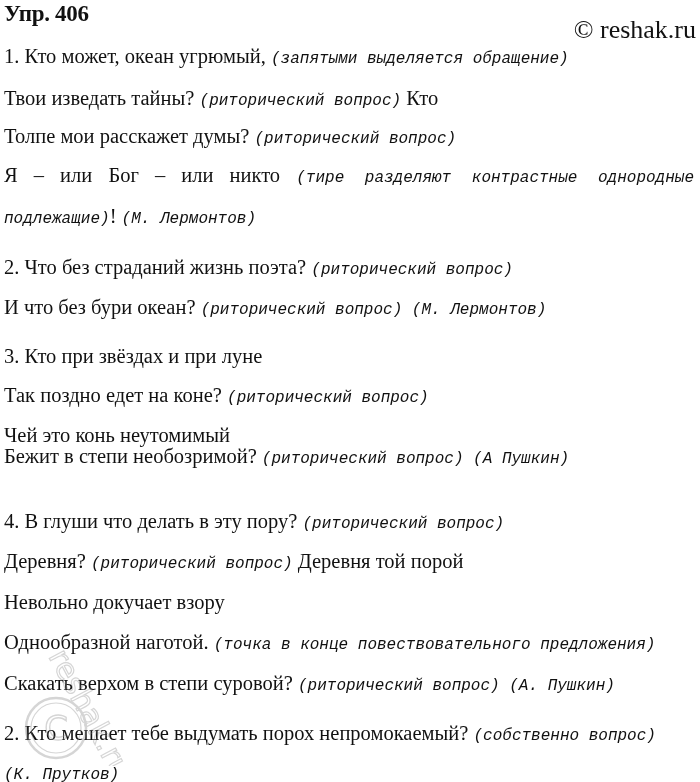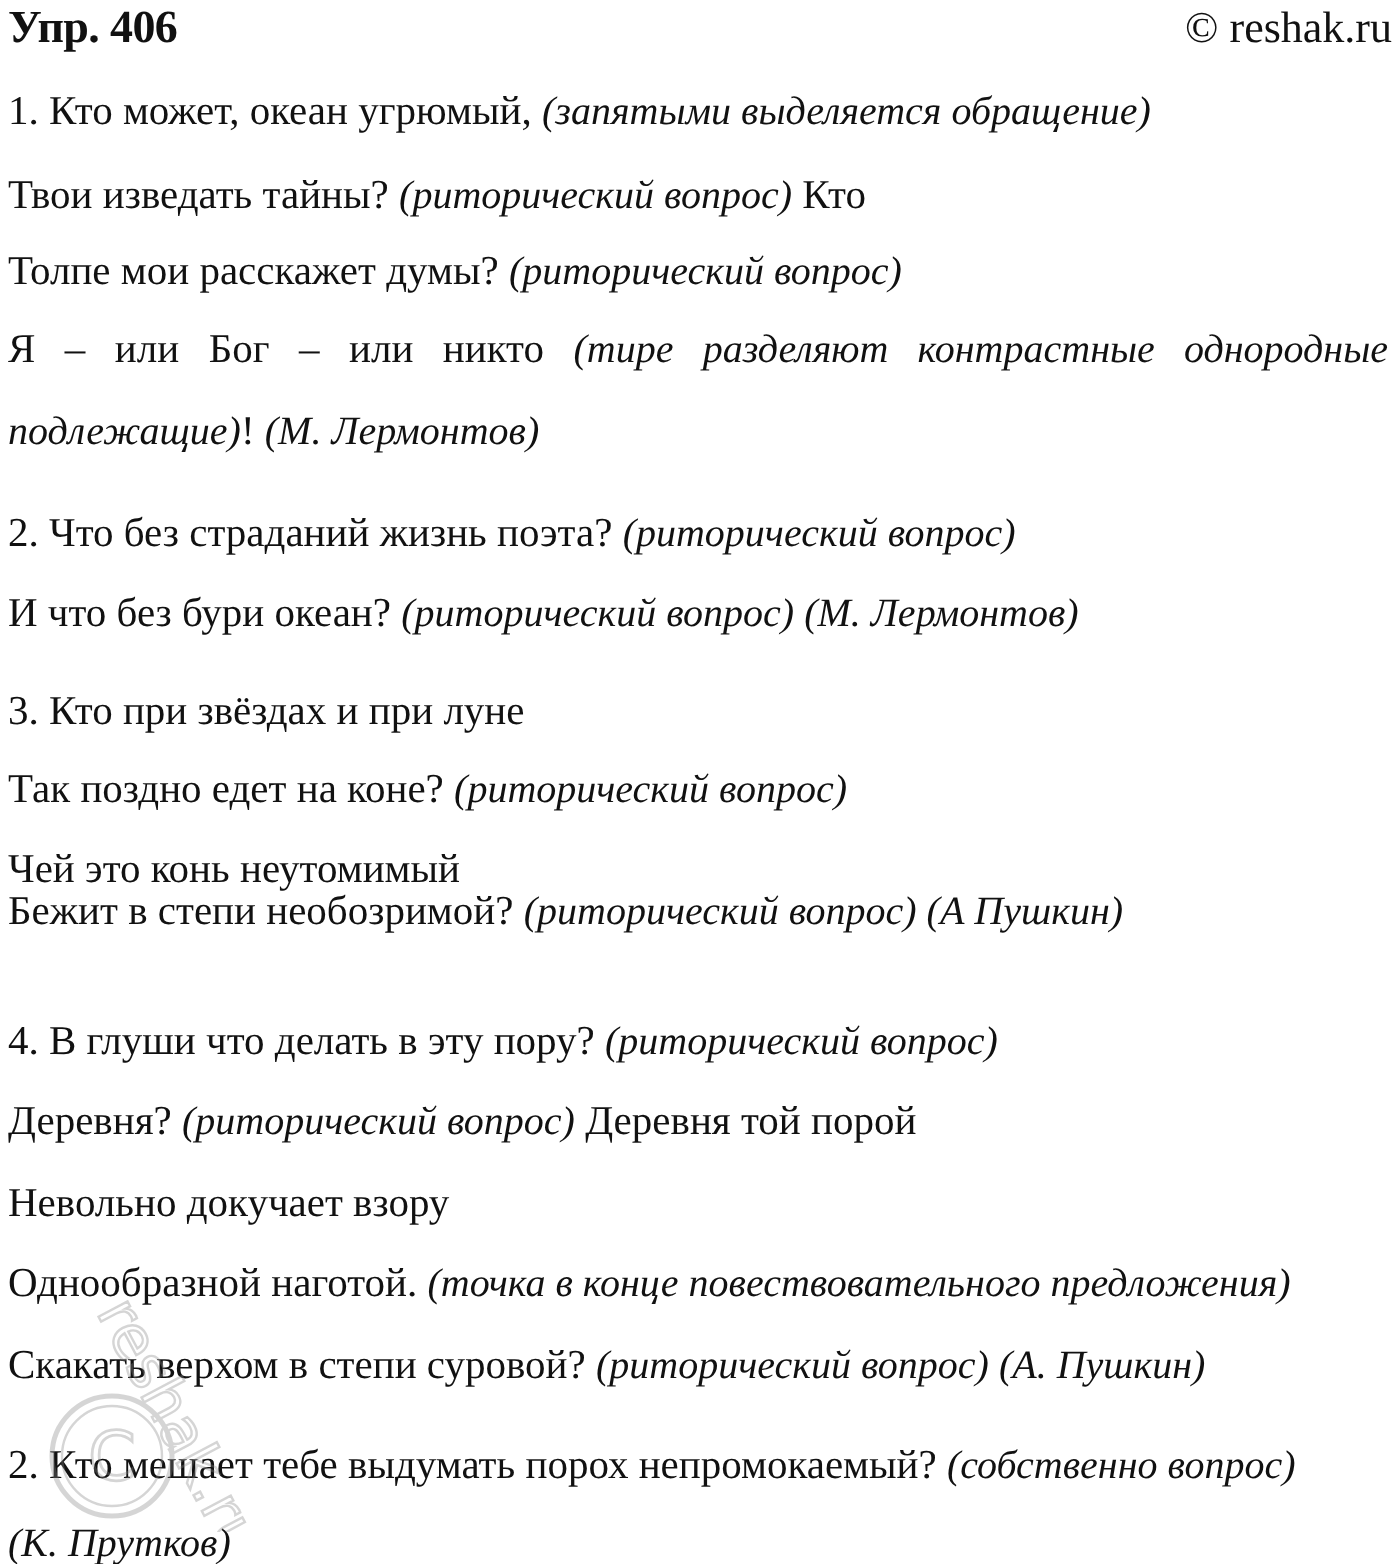--- a/index.html
+++ b/index.html
@@ -3,27 +3,27 @@
   <meta charset="utf-8">
   <style>
     html, body { margin: 0; padding: 0; background: #ffffff; }
     body {
       width: 700px; height: 782px; position: relative; overflow: hidden;
       font-family: "Liberation Serif", "DejaVu Serif", serif;
       color: #111111;
     }
     .header { position: absolute; left: 4px; right: 4px; top: 0; height: 30px; }
     .title { position: absolute; left: 0; top: 1px; font-weight: bold; font-size: 23px; letter-spacing: -0.3px; }
-    .site { position: absolute; right: 0; top: 1px; font-size: 22px; }
+    .site { position: absolute; right: 0; top: 15px; font-size: 26px; }
     .line {
       position: absolute; left: 4px; white-space: nowrap;
       font-size: 20.5px; line-height: 24px;
     }
     .line.justify { white-space: normal; width: 690px; text-align: justify; text-align-last: justify; }
-    .note { font-style: italic; font-size: 20px; }
+    .note { font-style: italic; font-size: 16px; font-family: Liberation Mono, monospace; }
     .watermark {
       position: absolute; left: 18px; top: 636px; width: 140px; height: 130px;
       pointer-events: none; opacity: 0.35;
     }
   </style>
 </head>
 <body>
 
 <div class="header">
   <span class="title">Упр. 406</span>

